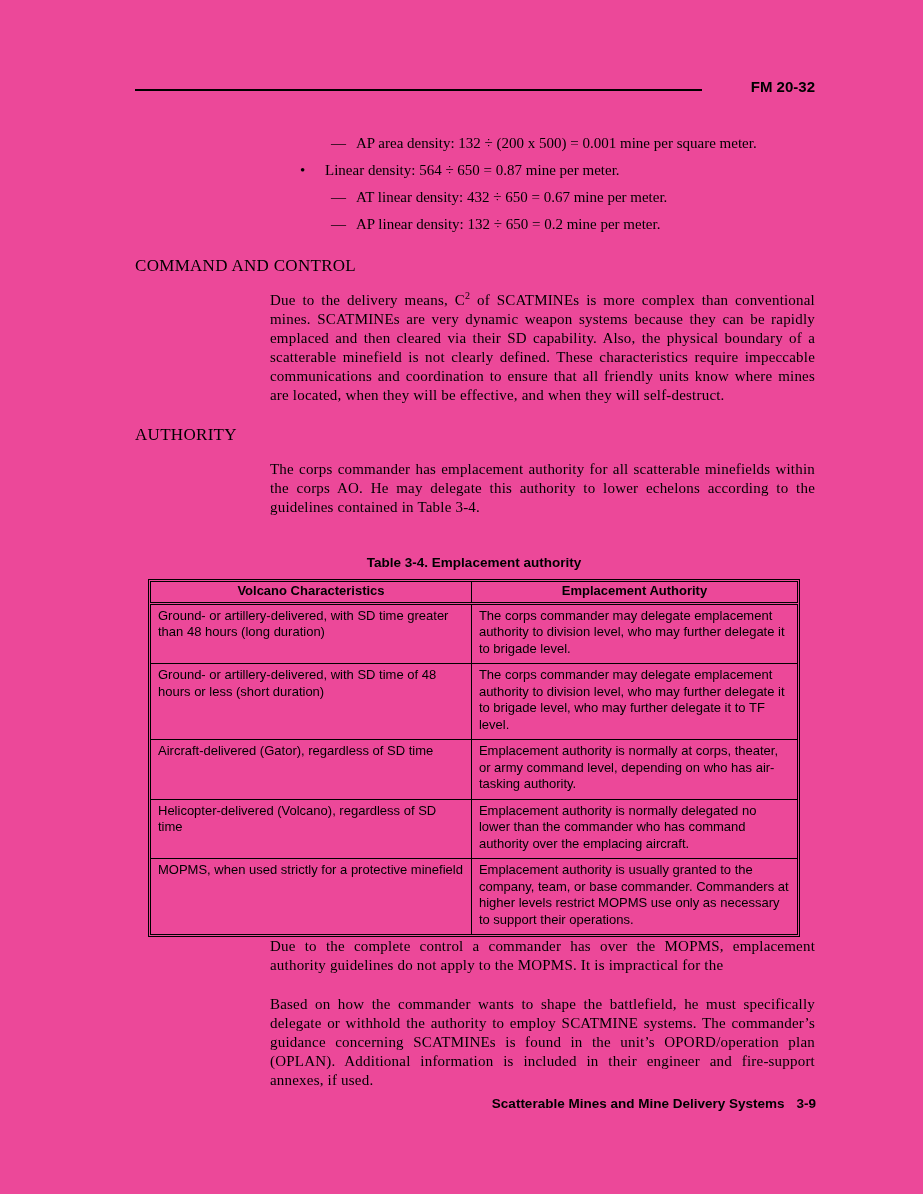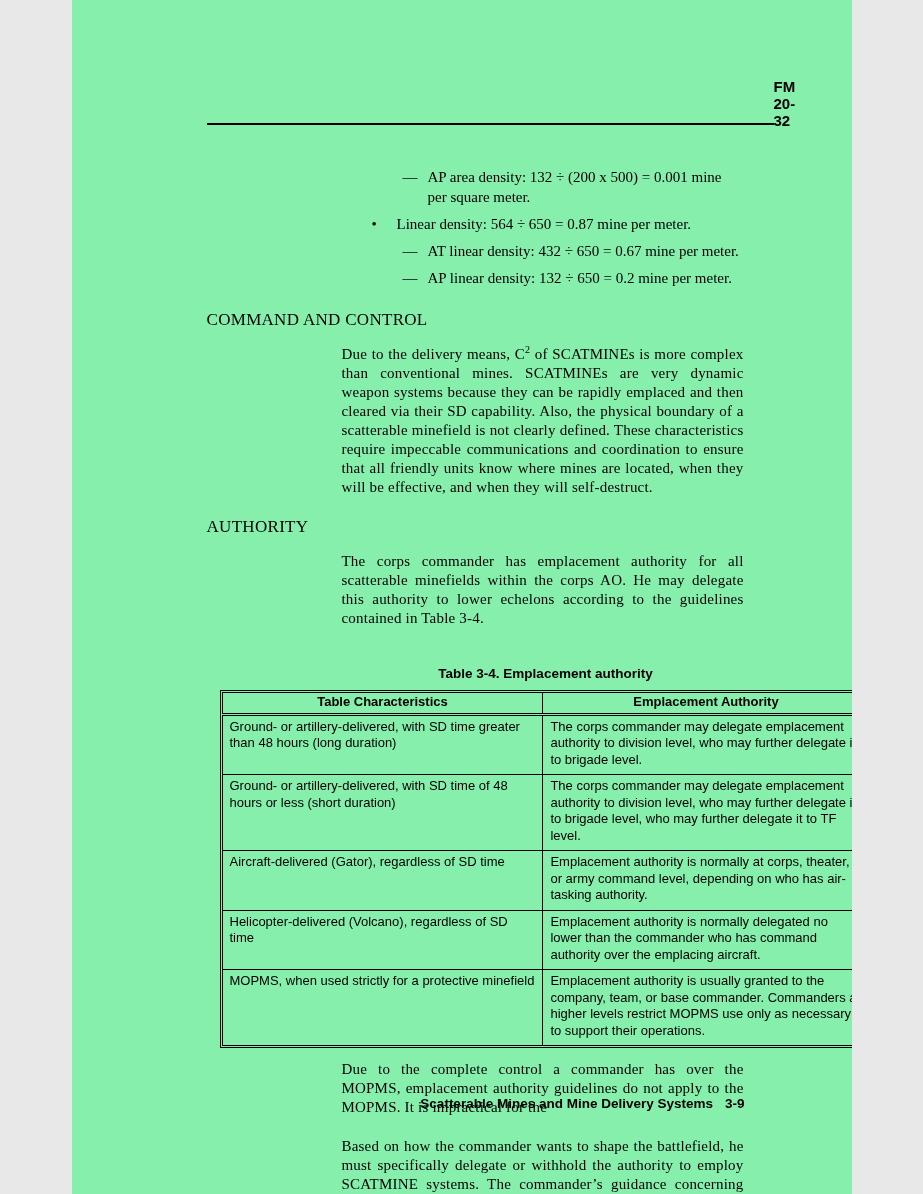--- a/index.html
+++ b/index.html
@@ -1,18 +1,18 @@
 <!DOCTYPE html>
 <html><head>
 <meta charset="utf-8">
 <style>
   * { box-sizing: border-box; }
   html, body { margin: 0; padding: 0; background: #e8e8e8; }
   .page {
-    width: 780px; height: 1194px; background: #86efac; position: relative;
+    width: 923px; height: 1194px; background: #ec4899; position: relative;
     font-family: "Liberation Serif", "DejaVu Serif", serif;
     font-size: 15px; color: #000; margin: 0 auto; overflow: hidden;
   }
   .content { padding: 78px 108px 0 135px; }
 
   
   .header-row { display: flex; align-items: flex-end; margin-bottom: 38px; }
   .header-line { flex: 0 0 567px; border-bottom: 2px solid #000; margin-bottom: 4px; }
   .header-spacer { flex: 1; }
   .doc-number { font-family: "Liberation Sans", sans-serif; font-weight: bold; font-size: 15px; }
@@ -26,21 +26,21 @@
   .li.bullet .glyph { flex: 0 0 25px; }
 
   
   .section-heading {
     font-size: 17px; font-weight: normal; margin: 0 0 15px 0;
     letter-spacing: 0.3px; font-family: "Liberation Serif", "DejaVu Serif", serif;
   }
 
   
   .para {
-    margin: 12px 0 20px 135px; text-align: justify; line-height: 19px;
+    margin: 0 0 20px 135px; text-align: justify; line-height: 19px;
     letter-spacing: 0.2px;
   }
   .para sup { font-size: 10px; line-height: 0; }
 
   
   .table-caption {
     font-family: "Liberation Sans", sans-serif; font-weight: bold; font-size: 13.5px;
     text-align: center; margin: 38px 0 9px 13px; width: 652px;
   }
   .table-wrap { margin-left: 13px; width: 652px; border: 1px solid #000; padding: 1px; }
@@ -100,21 +100,21 @@
     <p class="para"><span>Due to the delivery means, C</span><sup>2</sup><span> of SCATMINEs is more complex than conventional mines. SCATMINEs are very dynamic weapon systems because they can be rapidly emplaced and then cleared via their SD capability. Also, the physical boundary of a scatterable minefield is not clearly defined. These characteristics require impeccable communications and coordination to ensure that all friendly units know where mines are located, when they will be effective, and when they will self-destruct.</span></p>
 
     <div class="section-heading">AUTHORITY</div>
     <p class="para">The corps commander has emplacement authority for all scatterable minefields within the corps AO. He may delegate this authority to lower echelons according to the guidelines contained in Table 3-4.</p>
 
     <div class="table-caption">Table 3-4. Emplacement authority</div>
     <div class="table-wrap">
       <table class="auth">
         <thead>
           <tr>
-            <th class="col-left">Table Characteristics</th>
+            <th class="col-left">Volcano Characteristics</th>
             <th>Emplacement Authority</th>
           </tr>
         </thead>
         <tbody>
           <tr>
             <td class="col-left">Ground- or artillery-delivered, with SD time greater than 48 hours (long duration)</td>
             <td>The corps commander may delegate emplacement authority to division level, who may further delegate it to brigade level.</td>
           </tr>
           <tr>
             <td class="col-left">Ground- or artillery-delivered, with SD time of 48 hours or less (short duration)</td>

